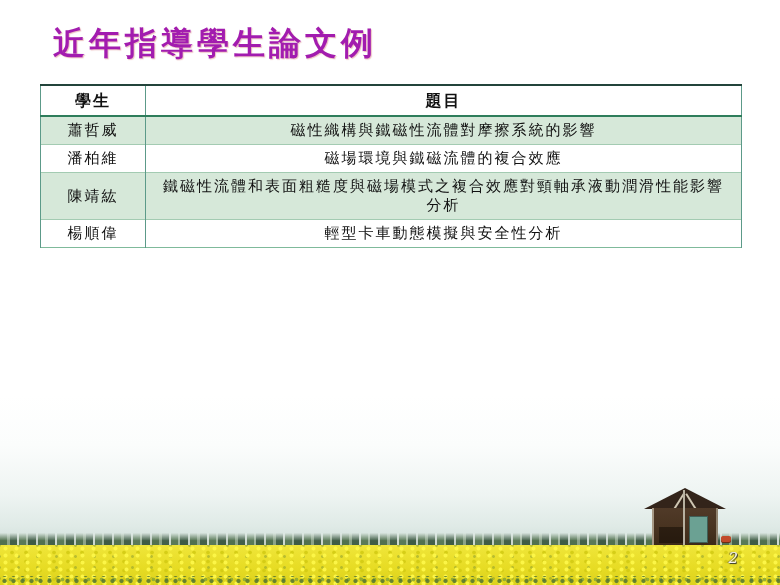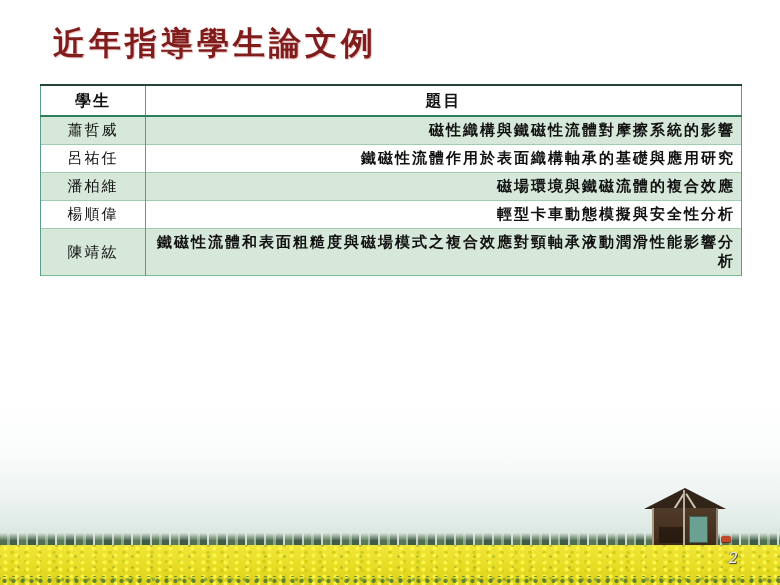--- a/index.html
+++ b/index.html
@@ -5,46 +5,46 @@
   * { margin:0; padding:0; box-sizing:border-box; }
   html,body { width:780px; height:585px; }
   body {
     position:relative; width:780px; height:585px; overflow:hidden;
     background:#ffffff; font-family:"DejaVu Serif","Liberation Serif",serif;
   }
   
   .slide-title {
     position:absolute; left:53px; top:22px;
     font-size:32px; font-weight:bold; letter-spacing:4px;
-    color:#7f1d1d; text-shadow:1px 1px 1px rgba(180,0,0,.25);
+    color:#a21caf; text-shadow:1px 1px 1px rgba(180,0,0,.25);
     white-space:nowrap;
   }
   
   .thesis-table {
     position:absolute; left:40px; top:84px; width:702px;
     border-collapse:collapse; table-layout:fixed;
     font-size:15px; color:#111;
   }
   .thesis-table col.c-student { width:105px; }
   .thesis-table td, .thesis-table th {
     border-left:1px solid #5c9a89; border-right:1px solid #5c9a89;
-    padding:4px 6px; letter-spacing:2px; line-height:19px;
+    padding:4px 14px; letter-spacing:2px; line-height:19px;
     font-weight:normal; vertical-align:middle;
   }
   .thesis-table th { font-weight:bold; font-size:16px; text-align:center; height:31px; }
   .thesis-table thead tr {
     background:#ffffff;
     border-top:2px solid #23443b; border-bottom:2px solid #2e7d5b;
   }
   .thesis-table tbody tr { height:21px; border-bottom:1px solid #a3cbb2; }
   .thesis-table tbody tr:nth-child(odd) { background:#d6e8d9; }
   .thesis-table tbody tr:nth-child(even) { background:#ffffff; }
   .thesis-table tbody tr:last-child { border-bottom:1.5px solid #7fba9b; }
   .thesis-table td.student { text-align:center; }
-  .thesis-table td.topic { text-align:right;font-weight:bold; }
+  .thesis-table td.topic { text-align:center; }
   
   .field-photo { position:absolute; left:0; bottom:0; width:780px; height:190px; }
   .photo-sky {
     position:absolute; left:0; top:0; width:100%; height:143px;
     background:linear-gradient(to bottom,#ffffff 0%,#fbfdfc 35%,#eef4f2 70%,#dfeae6 92%,#d5e3de 100%);
   }
   .photo-treeline {
     position:absolute; left:0; top:138px; width:100%; height:14px;
     background-image:
       linear-gradient(to bottom, rgba(223,234,230,.95) 0%, rgba(223,234,230,0) 55%),
@@ -126,34 +126,30 @@
       <th>學生</th>
       <th>題目</th>
     </tr>
   </thead>
   <tbody>
     <tr>
       <td class="student">蕭哲威</td>
       <td class="topic">磁性織構與鐵磁性流體對摩擦系統的影響</td>
     </tr>
     <tr>
-      <td class="student">呂祐任</td>
-      <td class="topic">鐵磁性流體作用於表面織構軸承的基礎與應用研究</td>
-    </tr>
-    <tr>
       <td class="student">潘柏維</td>
       <td class="topic">磁場環境與鐵磁流體的複合效應</td>
     </tr>
     <tr>
+      <td class="student">陳靖紘</td>
+      <td class="topic">鐵磁性流體和表面粗糙度與磁場模式之複合效應對頸軸承液動潤滑性能影響分析</td>
+    </tr>
+    <tr>
       <td class="student">楊順偉</td>
       <td class="topic">輕型卡車動態模擬與安全性分析</td>
-    </tr>
-    <tr>
-      <td class="student">陳靖紘</td>
-      <td class="topic">鐵磁性流體和表面粗糙度與磁場模式之複合效應對頸軸承液動潤滑性能影響分析</td>
     </tr>
   </tbody>
 </table>
 
 <div class="field-photo">
   <div class="photo-sky"></div>
   <div class="photo-treeline"></div>
   <div class="photo-field">
     <div class="photo-field-grass"></div>
   </div>

